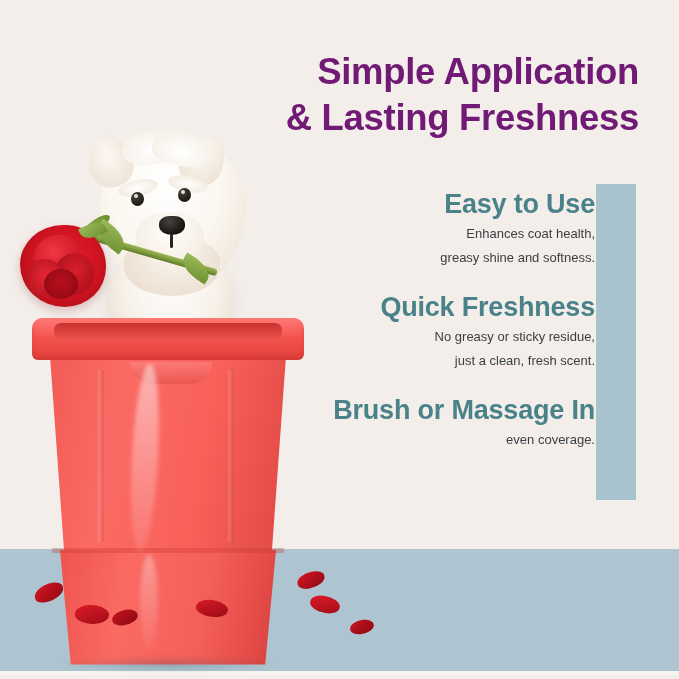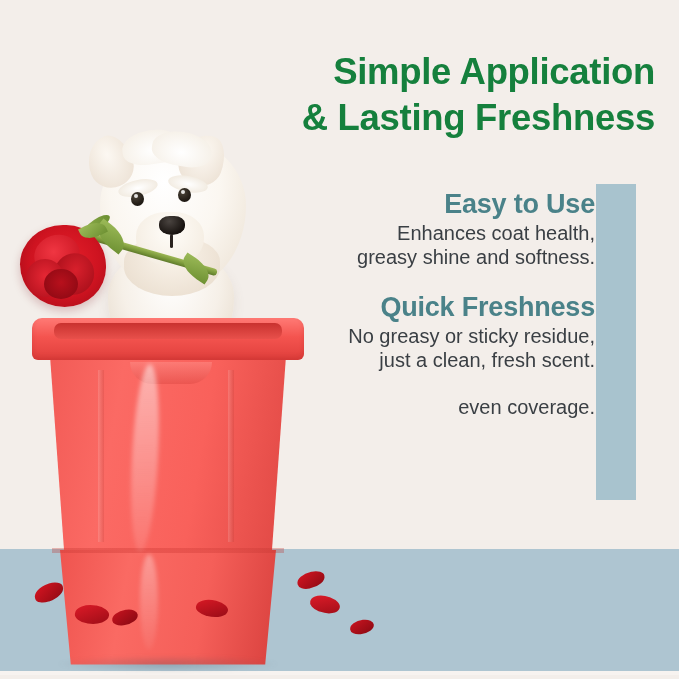--- a/index.html
+++ b/index.html
@@ -23,23 +23,23 @@
   }
 
   
   .accent-bar{
     position:absolute;left:596px;top:184px;width:40px;height:316px;
     background:#A8C3CE;
   }
 
   
   .title{
-    position:absolute;right:24px;top:49px;width:420px;
+    position:absolute;right:40px;top:49px;width:420px;
     text-align:right;
-    color:#15803d;
+    color:#701a75;
     font-weight:bold;
     font-size:36.5px;
     line-height:46px;
     letter-spacing:-0.3px;
   }
   .title div{white-space:nowrap;}
 
   
   .features{
     position:absolute;right:84px;top:190px;width:280px;
@@ -50,21 +50,21 @@
   .feat-title{
     color:#4A8289;
     font-weight:bold;
     font-size:27px;
     line-height:29px;
     letter-spacing:-0.2px;
     white-space:nowrap;
   }
   .feat-desc{
     color:#3A3F44;
-    font-size:20px;
+    font-size:13px;
     line-height:23.5px;
     margin-top:3px;
   }
   .feat-desc div{white-space:nowrap;}
 
   
   .photo{
     position:absolute;left:0;top:120px;width:340px;height:520px;
   }
 
@@ -313,19 +313,20 @@
 
     <div class="feature">
       <div class="feat-title">Quick Freshness</div>
       <div class="feat-desc">
         <div>No greasy or sticky residue,</div>
         <div>just a clean, fresh scent.</div>
       </div>
     </div>
 
     <div class="feature">
+      <div class="feat-title">Brush or Massage In</div>
       <div class="feat-desc">
         <div>even coverage.</div>
       </div>
     </div>
 
   </div>
 </div>
 
 </body></html>

